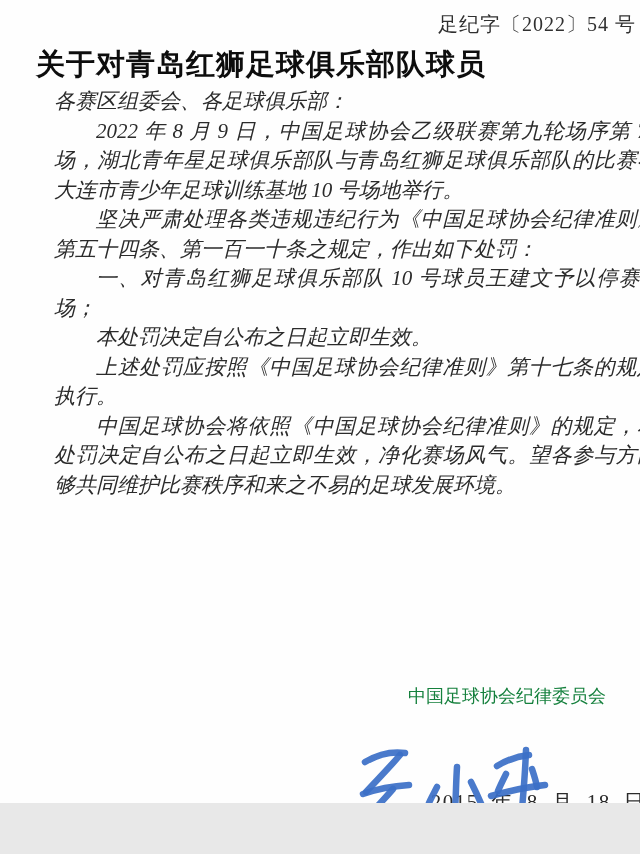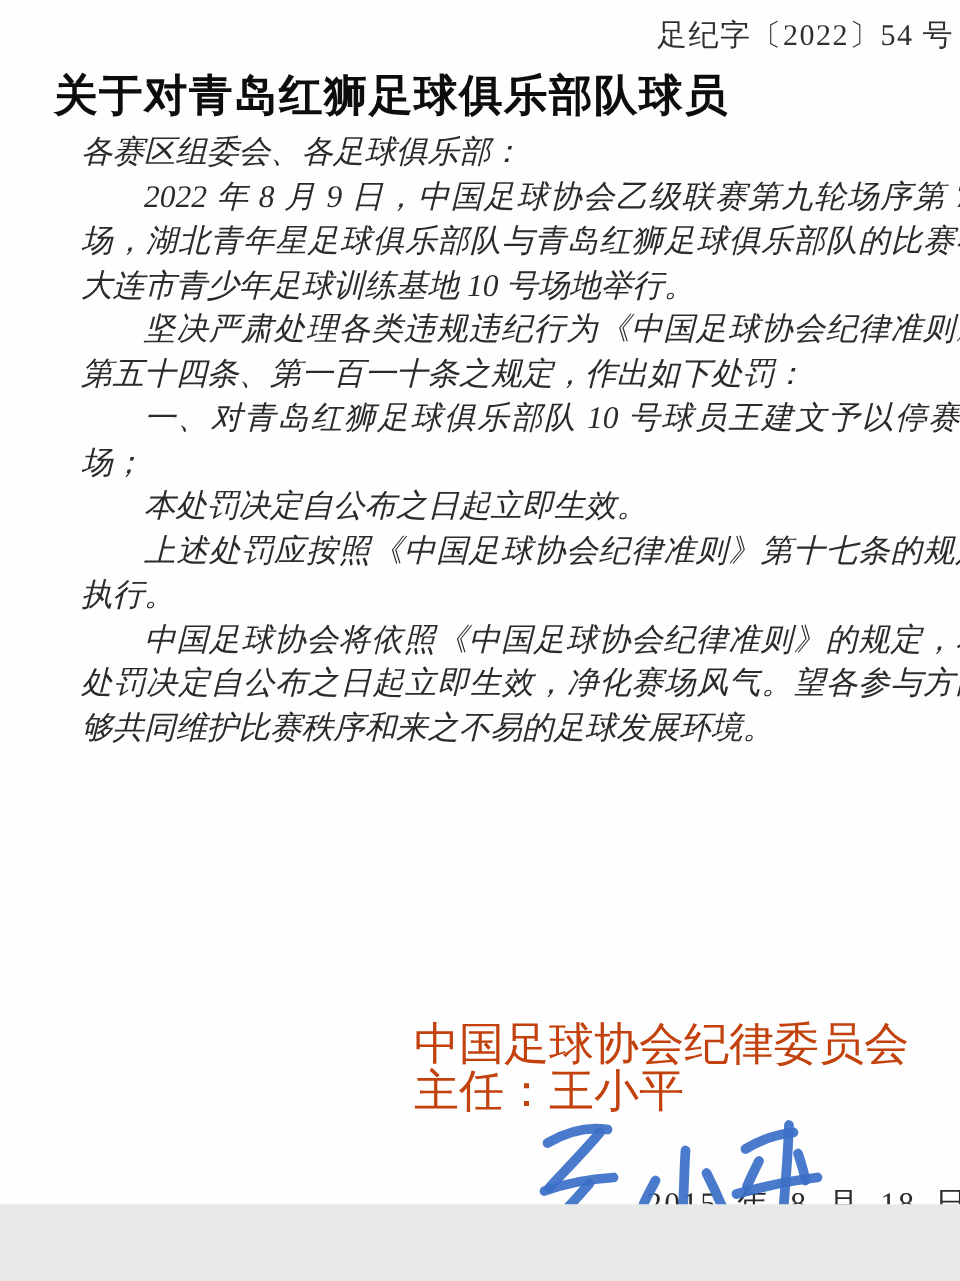--- a/index.html
+++ b/index.html
@@ -41,24 +41,24 @@
     text-align: justify;
     color: #2b2b2b;
     font-style: italic;
   }
   .body-block p { margin: 0; text-indent: 2em; }
   .body-block p.salutation { text-indent: 0; }
   .closing-block {
     position: absolute;
     top: 681px;
     right: 70px;
-    text-align: left;
-    font-size: 30px;
+    text-align: right;
+    font-size: 18px;
     line-height: 31px;
-    color: #c2410c;
+    color: #15803d;
   }
   .date-line {
     position: absolute;
     top: 788px;
     right: 30px;
     font-size: 21px;
     letter-spacing: 1.5px;
     word-spacing: 6px;
     color: #2b2b2b;
   }
@@ -96,21 +96,20 @@
     <p>2022 年 8 月 9 日，中国足球协会乙级联赛第九轮场序第 77 场，湖北青年星足球俱乐部队与青岛红狮足球俱乐部队的比赛在大连市青少年足球训练基地 10 号场地举行。</p>
     <p>坚决严肃处理各类违规违纪行为《中国足球协会纪律准则》第五十四条、第一百一十条之规定，作出如下处罚：</p>
     <p>一、对青岛红狮足球俱乐部队 10 号球员王建文予以停赛 5 场；</p>
     <p>本处罚决定自公布之日起立即生效。</p>
     <p>上述处罚应按照《中国足球协会纪律准则》第十七条的规定执行。</p>
     <p>中国足球协会将依照《中国足球协会纪律准则》的规定，本处罚决定自公布之日起立即生效，净化赛场风气。望各参与方能够共同维护比赛秩序和来之不易的足球发展环境。</p>
   </div>
 
   <div class="closing-block">
     <div>中国足球协会纪律委员会</div>
-    <div>主任：王小平</div>
   </div>
 
   <div class="date-line">2015 年 8 月 18 日</div>
 
   <svg class="autograph" viewBox="0 0 225 112" aria-hidden="true">
 
     <path d="M40 20 C52 13 66 9 80 11"></path>
     <path d="M75 13 C64 26 52 38 41 50"></path>
     <path d="M38 52 C52 47 68 44 84 43"></path>
     <path d="M68 47 C55 62 38 80 15 101"></path>

